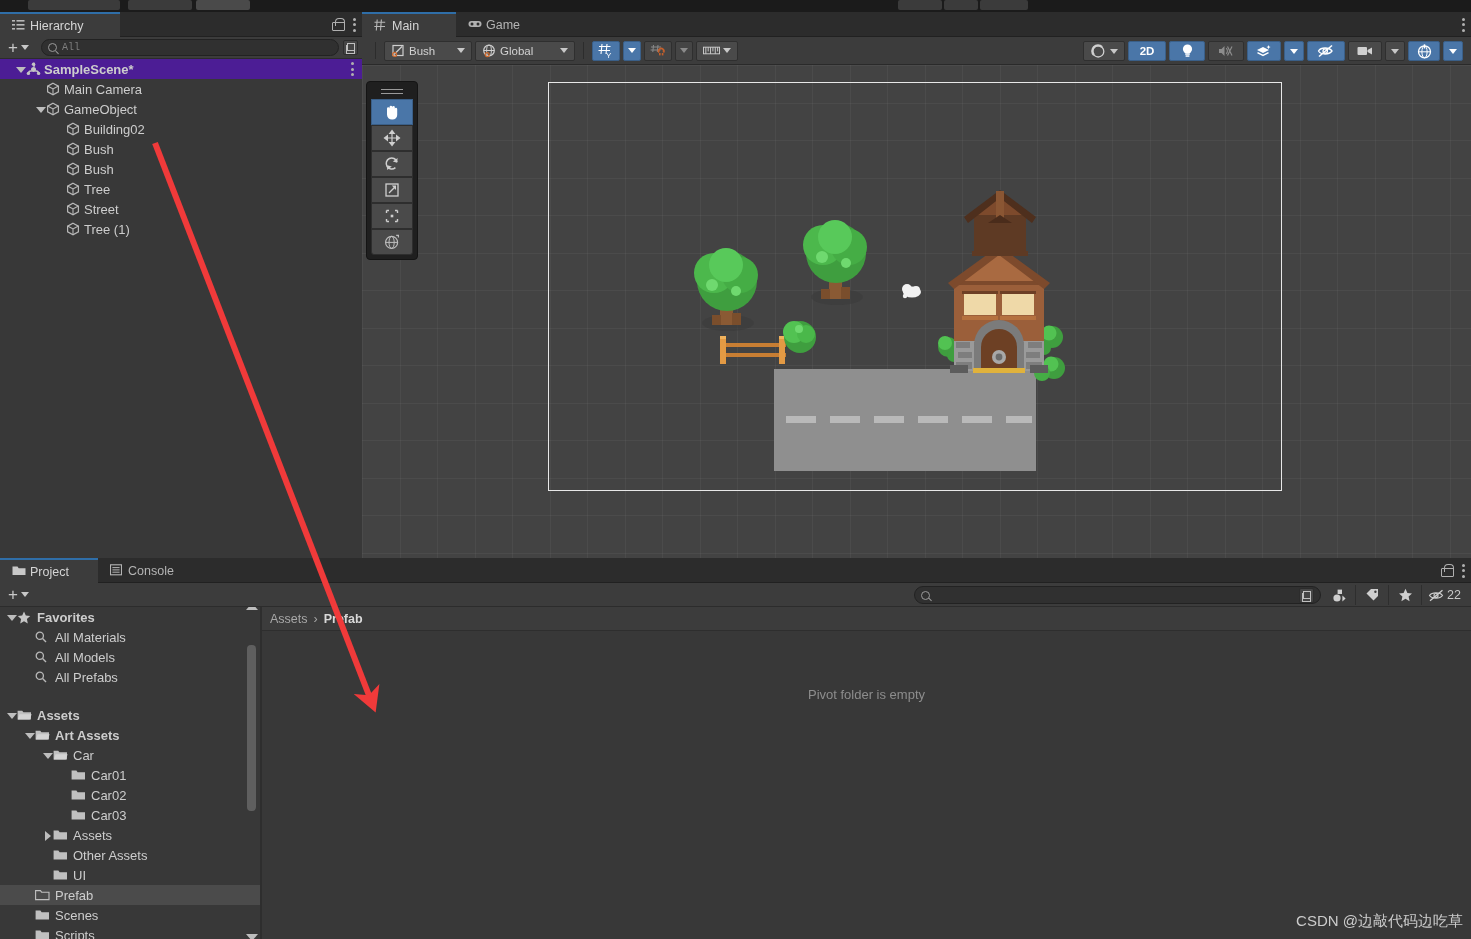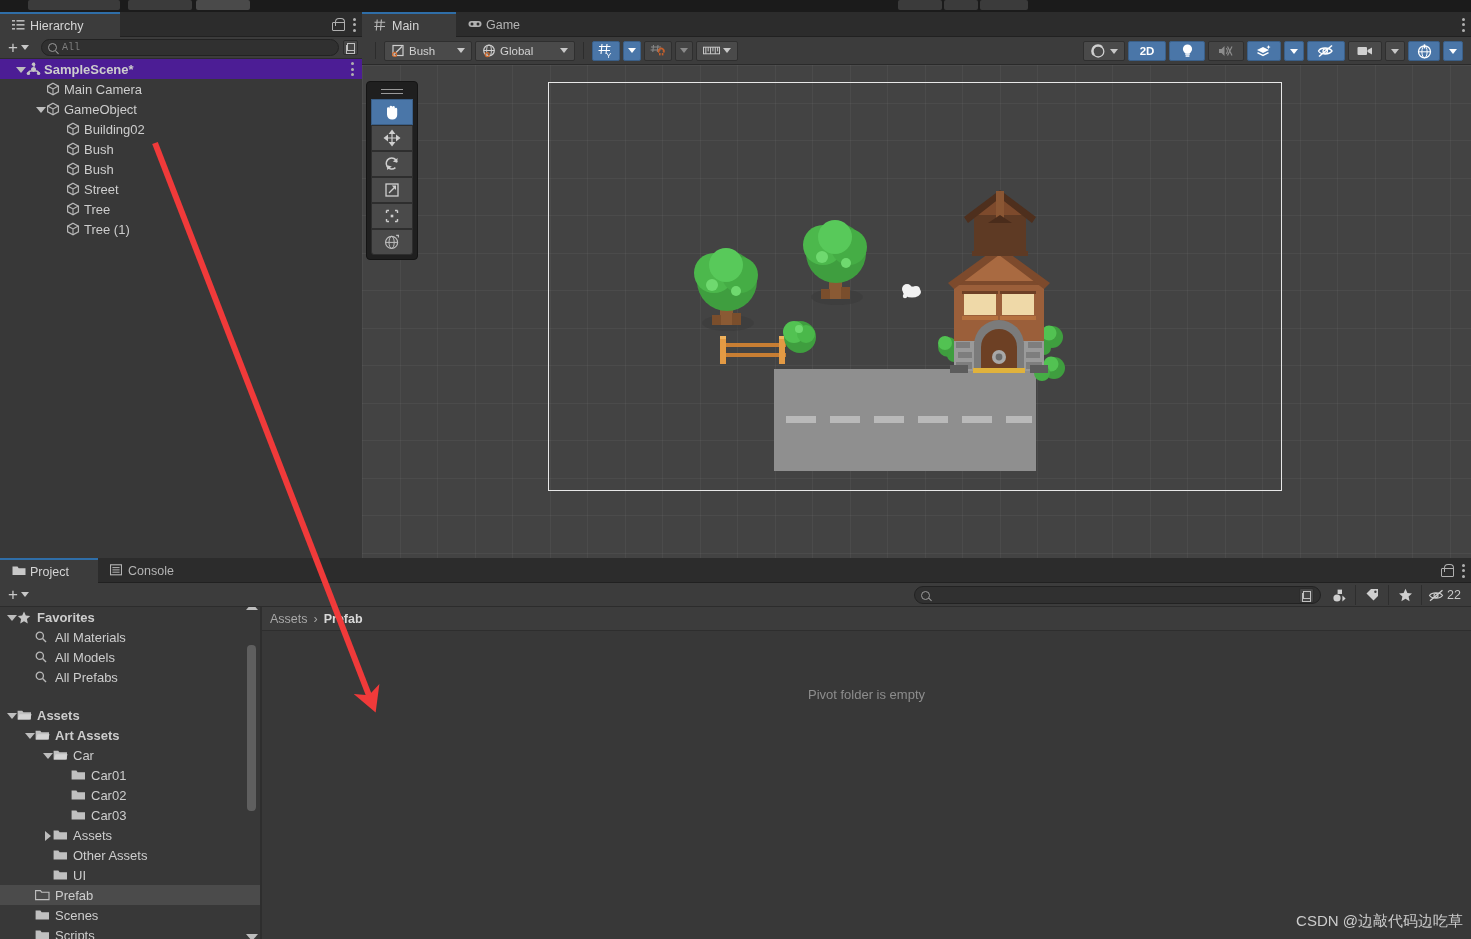--- a/index.html
+++ b/index.html
@@ -301,32 +301,32 @@
         </div>
         <div class="hrow">
           <span style="width:55px;flex:none"></span>
           <span class="twisty"></span>
           <span class="cubeico">
             <svg width="14" height="14" viewBox="0 0 14 14">
               <path d="M7 1.2 L12.4 4.1 V9.9 L7 12.8 L1.6 9.9 V4.1 Z" fill="none" stroke="#b8b8b8" stroke-width="1.2"></path>
               <path d="M1.6 4.1 L7 7 L12.4 4.1 M7 7 V12.8" fill="none" stroke="#b8b8b8" stroke-width="1.1"></path>
             </svg>
           </span>
-          <span>Street</span>
+          <span>Tree</span>
         </div>
         <div class="hrow">
           <span style="width:55px;flex:none"></span>
           <span class="twisty"></span>
           <span class="cubeico">
             <svg width="14" height="14" viewBox="0 0 14 14">
               <path d="M7 1.2 L12.4 4.1 V9.9 L7 12.8 L1.6 9.9 V4.1 Z" fill="none" stroke="#b8b8b8" stroke-width="1.2"></path>
               <path d="M1.6 4.1 L7 7 L12.4 4.1 M7 7 V12.8" fill="none" stroke="#b8b8b8" stroke-width="1.1"></path>
             </svg>
           </span>
-          <span>Tree</span>
+          <span>Street</span>
         </div>
         <div class="hrow">
           <span style="width:55px;flex:none"></span>
           <span class="twisty"></span>
           <span class="cubeico">
             <svg width="14" height="14" viewBox="0 0 14 14">
               <path d="M7 1.2 L12.4 4.1 V9.9 L7 12.8 L1.6 9.9 V4.1 Z" fill="none" stroke="#b8b8b8" stroke-width="1.2"></path>
               <path d="M1.6 4.1 L7 7 L12.4 4.1 M7 7 V12.8" fill="none" stroke="#b8b8b8" stroke-width="1.1"></path>
             </svg>
           </span>

